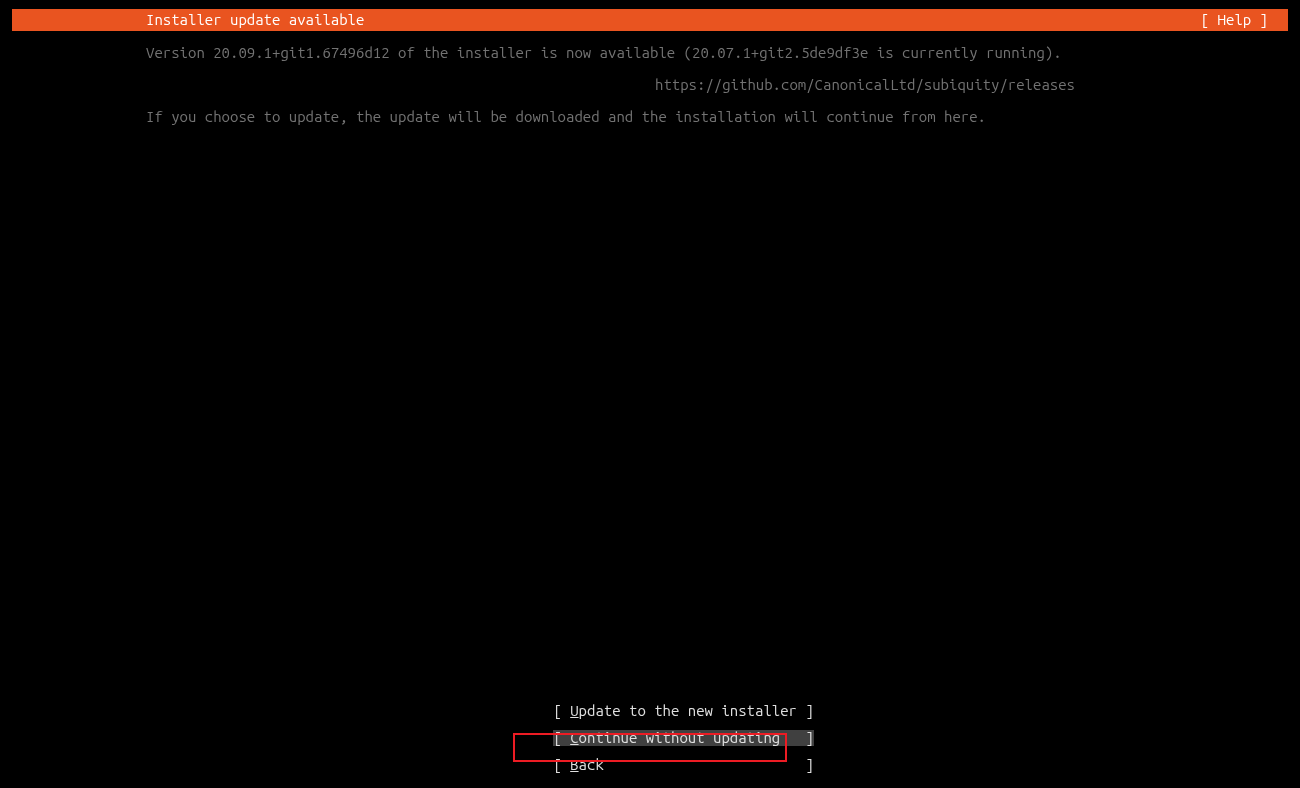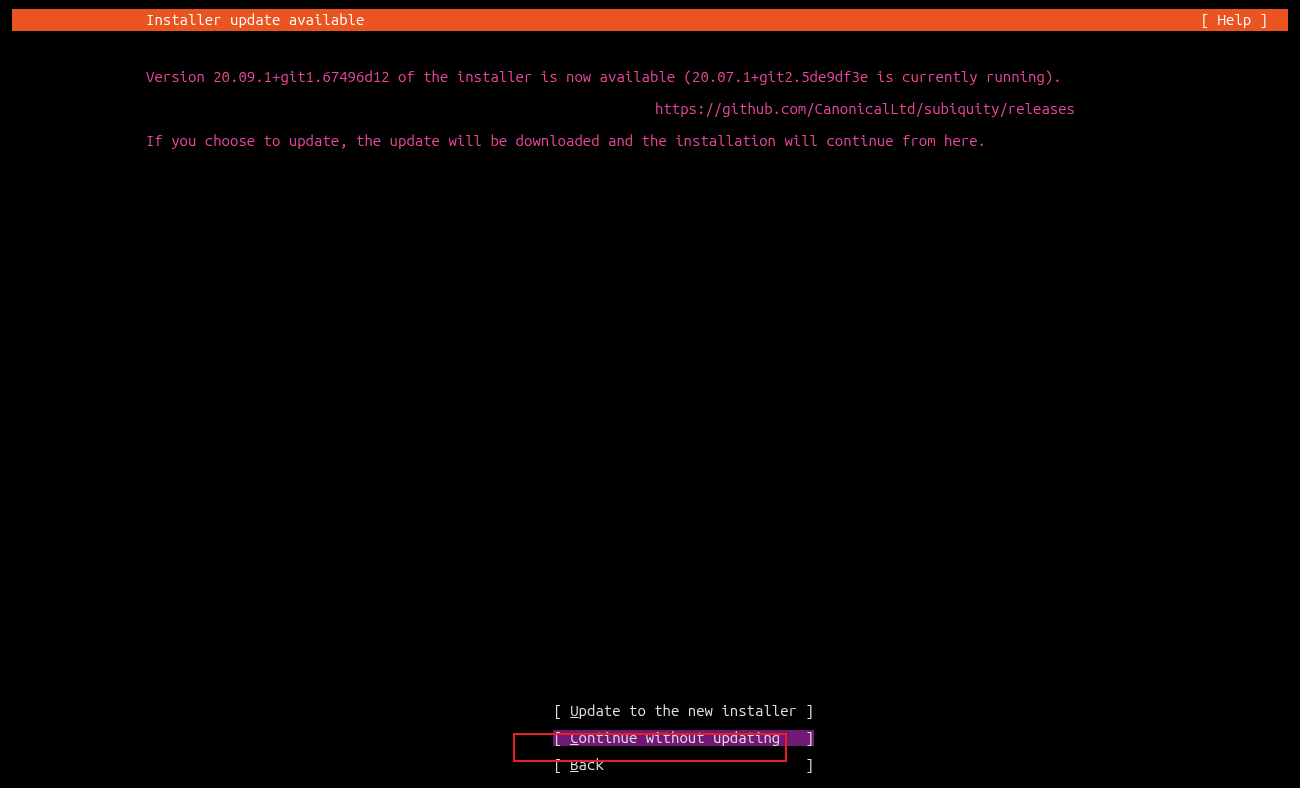--- a/index.html
+++ b/index.html
@@ -40,23 +40,22 @@
     }
     .header-title {
       white-space: pre;
     }
     .header-help {
       white-space: pre;
       margin-right: 10px;
     }
     .content {
       padding: 14px 0 0 134px;
-      color: #ec4899;
+      color: #737373;
       line-height: 16px;
-      margin-top: 24px;
     }
     .content .line {
       white-space: pre-wrap;
       margin-bottom: 16px;
     }
     .content .centered {
       text-align: center;
       margin-bottom: 16px;
       padding-left: 296px;
     }
@@ -87,21 +86,21 @@
     .tui-button .label {
       color: #e0e0e0;
     }
     .tui-button .accel {
       text-decoration: underline;
     }
     .tui-button.selected {
       background: transparent;
     }
     .tui-button.selected .innerbg {
-      background: #701a75;
+      background: #404040;
       color: #fff;
       display: inline-block;
     }
     .button-row {
       height: 16px;
       display: flex;
       align-items: center;
       justify-content: center;
     }
     .highlight-wrap {

